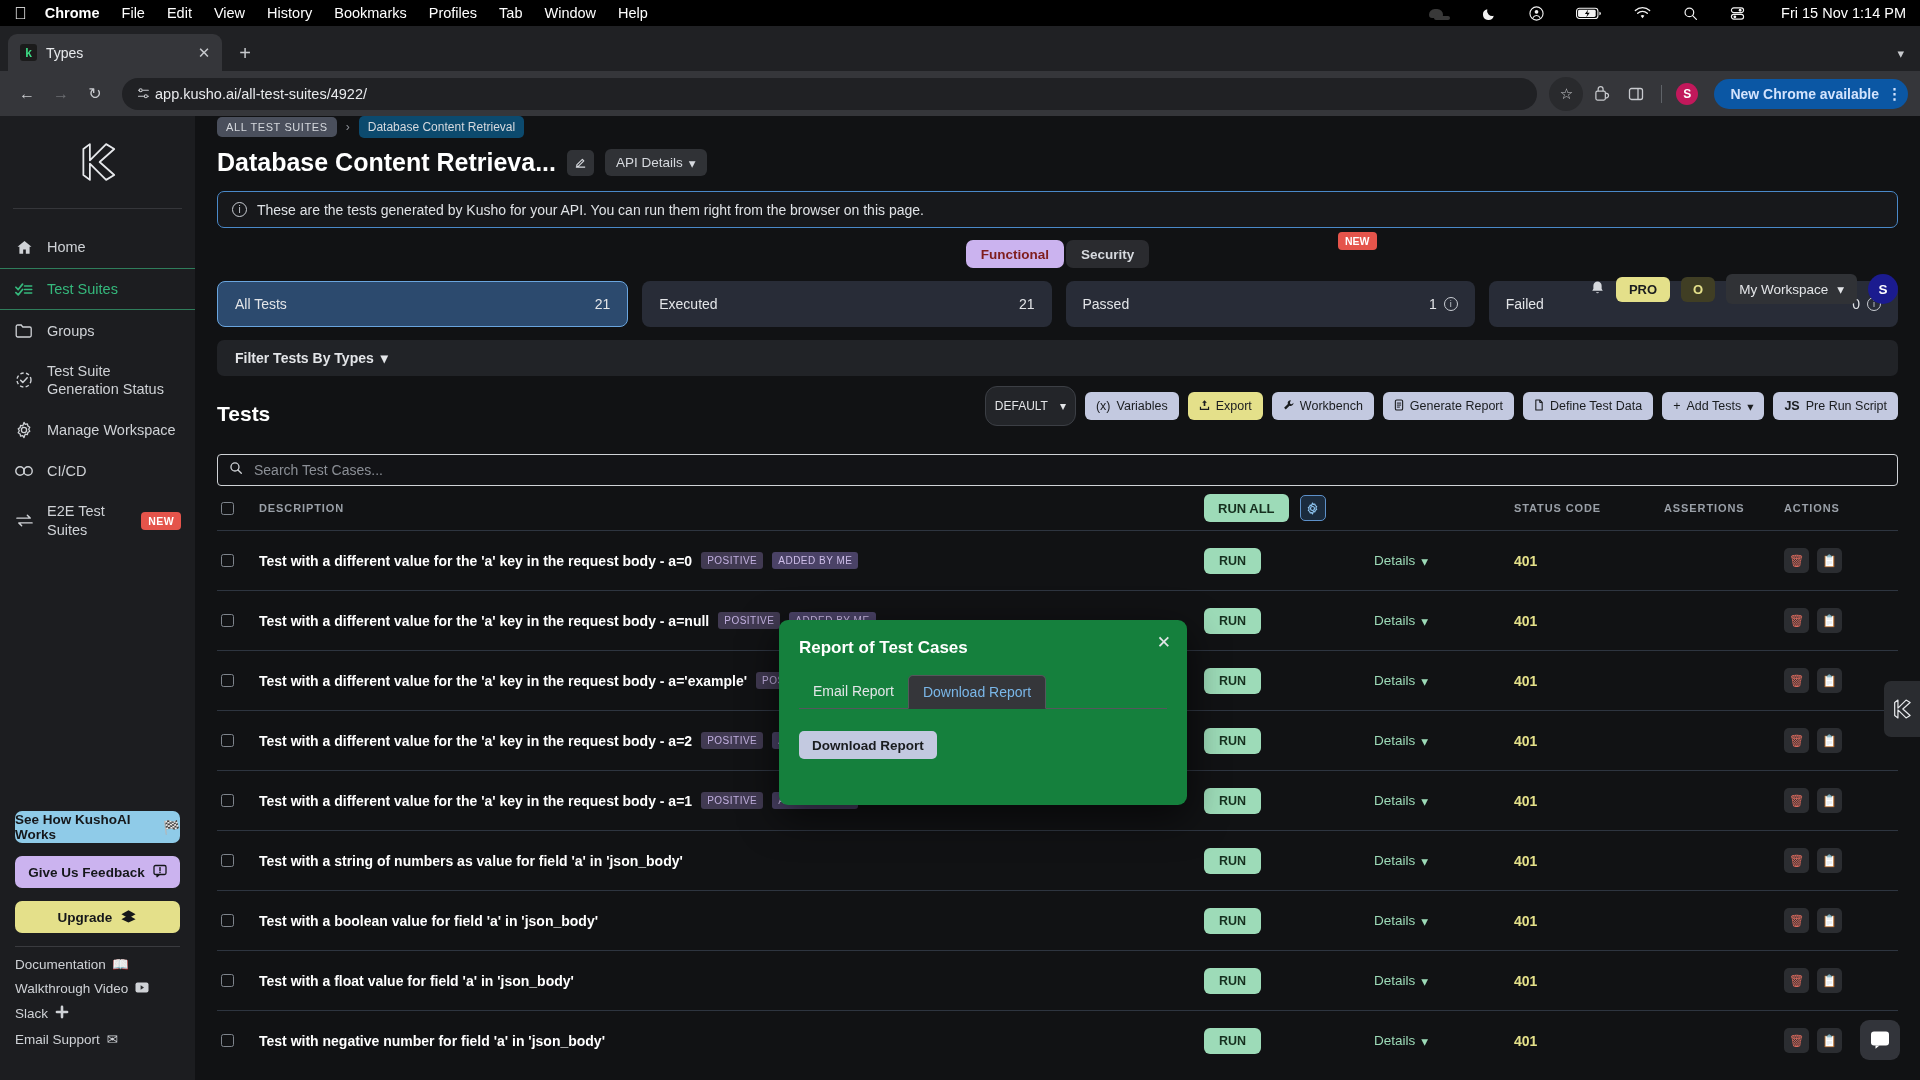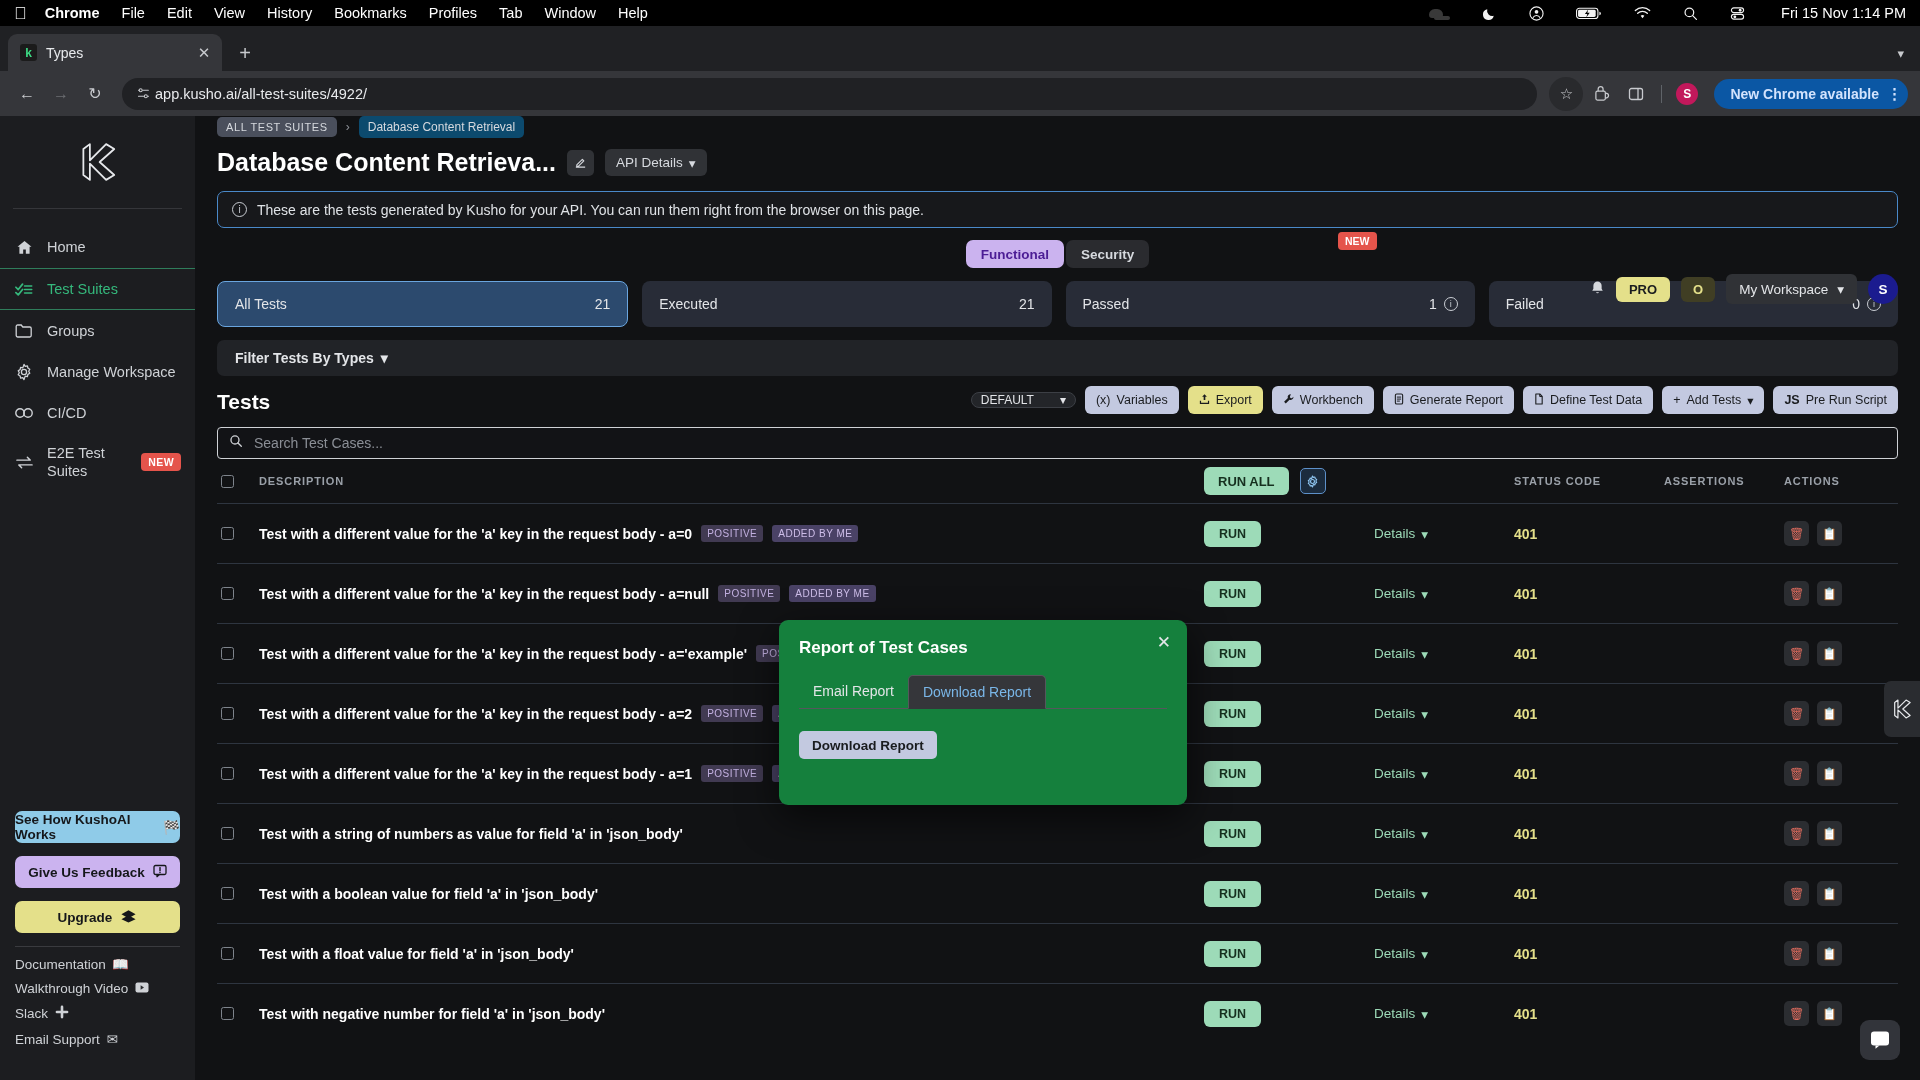--- a/index.html
+++ b/index.html
@@ -130,21 +130,21 @@
     margin-top: 14px; height: 37px; border: 1px solid #4a89c9; border-radius: 7px;
     background: #17181b; display: flex; align-items: center; gap: 10px; padding: 0 14px;
     color: #dfe2e6; font-size: 14px;
   }
   .banner .info-c { width:15px;height:15px;border:1.4px solid #c9cdd3;border-radius:50%;
                     display:flex;align-items:center;justify-content:center;font-size:10px;color:#c9cdd3; }
 
   .tabs-row { display:flex; justify-content:center; align-items:center; gap: 2px; margin-top: 12px; position: relative; }
   .ftab { height:28px; border-radius:7px; display:flex; align-items:center; padding: 0 15px;
           font-size:13.5px; font-weight:bold; }
-  .ftab.on { background:#cbb3ef; color:#4c1d95; }
+  .ftab.on { background:#cbb3ef; color:#7f1d1d; }
   .ftab.off { background:#2a2b2f; color:#d6d9de; }
   .tabs-row .newflag {
     position:absolute; left: 1121px; top: -8px;
     background:#e5544b; color:#fff; font-size:10.5px; font-weight:bold;
     padding:3px 7px; border-radius:4px;
   }
 
   .stats { display:flex; gap: 14px; margin-top: 13px; text-align: center; }
   .stat {
     flex:1; height: 46px; border-radius: 8px; display:flex; align-items:center;
@@ -158,31 +158,31 @@
 
   .filterbar {
     margin-top: 13px; height: 36px; background:#212327; border-radius:7px;
     display:flex; align-items:center; padding: 0 18px; color:#e3e5e8; font-size:14px; gap:7px; font-weight:bold;
   }
 
   .toolrow { display:flex; align-items:flex-end; justify-content:space-between; margin-top: 10px; }
   .tests-h { color:#fff; font-size: 21px; font-weight:bold; }
   .tools { display:flex; align-items:center; gap: 9px; }
   .sel-def {
-    height:16px; background:#232529; border:1px solid #3c3f45; border-radius:12px; color:#e3e5e8;
-    font-size:12px; display:flex; align-items:center; gap:26px; padding: 0 9px;
+    height:40px; background:#232529; border:1px solid #3c3f45; border-radius:12px; color:#e3e5e8;
+    font-size:12px; display:flex; align-items:center; gap:12px; padding: 0 9px;
   }
   .tbtn {
     height:28px; border-radius:6px; background:#c3c9e0; color:#1a1c1f;
     font-size:12.5px; display:flex; align-items:center; gap:6px; padding: 0 11px; white-space:nowrap;
   }
   .tbtn.yellow { background:#e4e08a; }
 
   .searchbox {
-    margin-top: 13px; height: 22px; background:#121316; border:1.6px solid #cfd2d6; border-radius:4px;
+    margin-top: 28px; height: 22px; background:#121316; border:1.6px solid #cfd2d6; border-radius:4px;
     display:flex; align-items:center; gap:11px; padding: 15px 11px;
   }
   .searchbox .ph { color:#8b8f96; font-size:14px; }
 
   
   .thead { display:flex; align-items:center; height: 44px; padding: 0 4px; }
   .th { color:#9aa0a8; font-size:11px; letter-spacing:.9px; font-weight:bold; }
   .cb { width:13px;height:13px;border:1.4px solid #7e848c;border-radius:2.5px; flex-shrink:0; }
   .col-chk { width: 38px; display:flex; align-items:center; }
   .col-desc { flex: 1; }
@@ -380,20 +380,29 @@
         <span class="nic">
           <svg width="18" height="16" viewBox="0 0 18 16">
               <path d="M1.2 3.4a1.4 1.4 0 0 1 1.4-1.4h3.6l1.6 2h7a1.4 1.4 0 0 1 1.4 1.4v7.2a1.4 1.4 0 0 1-1.4 1.4H2.6a1.4 1.4 0 0 1-1.4-1.4z" fill="none" stroke="#cfd2d6" stroke-width="1.3"></path>
             </svg>
         </span>
         <span class="lbl">Groups</span>
       </div>
       <div class="nav-item">
         <span class="nic">
           <svg width="18" height="18" viewBox="0 0 18 18">
+              <circle cx="9" cy="9" r="7" fill="none" stroke="#cfd2d6" stroke-width="1.4" stroke-dasharray="3.4 2.4"></circle>
+              <path d="M5.6 9.2l2.2 2.2 4.4-4.6" fill="none" stroke="#cfd2d6" stroke-width="1.5" stroke-linecap="round" stroke-linejoin="round"></path>
+            </svg>
+        </span>
+        <span class="lbl">Test Suite Generation Status</span>
+      </div>
+      <div class="nav-item">
+        <span class="nic">
+          <svg width="18" height="18" viewBox="0 0 18 18">
               <circle cx="9" cy="9" r="2.6" fill="none" stroke="#cfd2d6" stroke-width="1.3"></circle>
               <path d="M9 1.4l1.2 1.9 2.2-.5.5 2.2 1.9 1.2-1.1 2 1.1 2-1.9 1.2-.5 2.2-2.2-.5L9 16.6l-1.2-1.9-2.2.5-.5-2.2L3.2 11.8l1.1-2-1.1-2 1.9-1.2.5-2.2 2.2.5z" fill="none" stroke="#cfd2d6" stroke-width="1.3" stroke-linejoin="round"></path>
             </svg>
         </span>
         <span class="lbl">Manage Workspace</span>
       </div>
       <div class="nav-item">
         <span class="nic">
           <svg width="20" height="14" viewBox="0 0 20 14">
               <circle cx="6" cy="7" r="4.2" fill="none" stroke="#cfd2d6" stroke-width="1.4"></circle>

